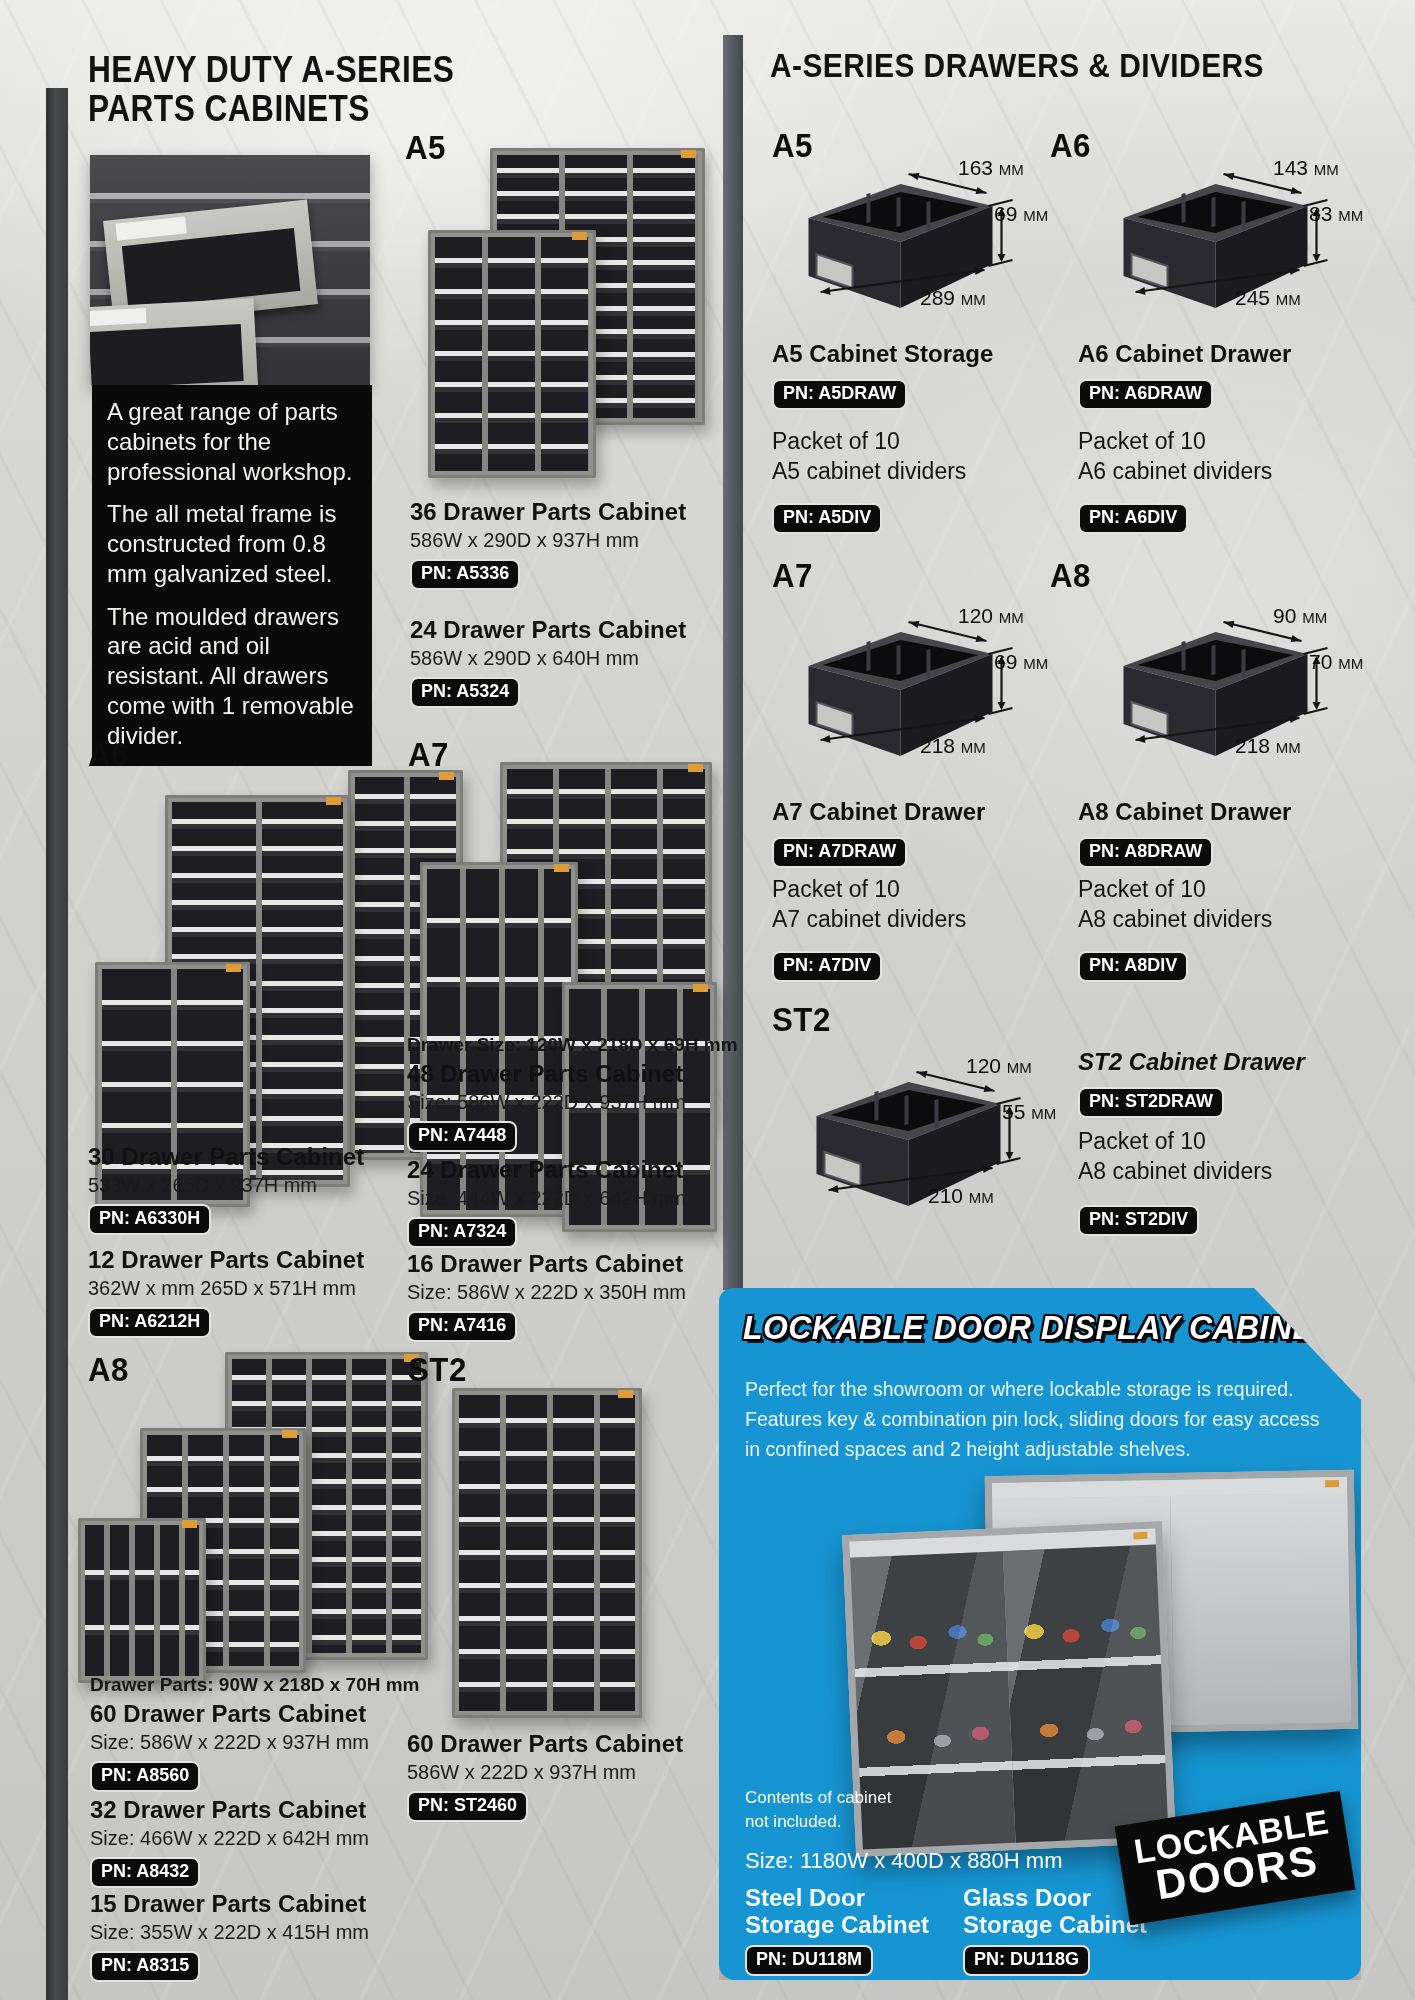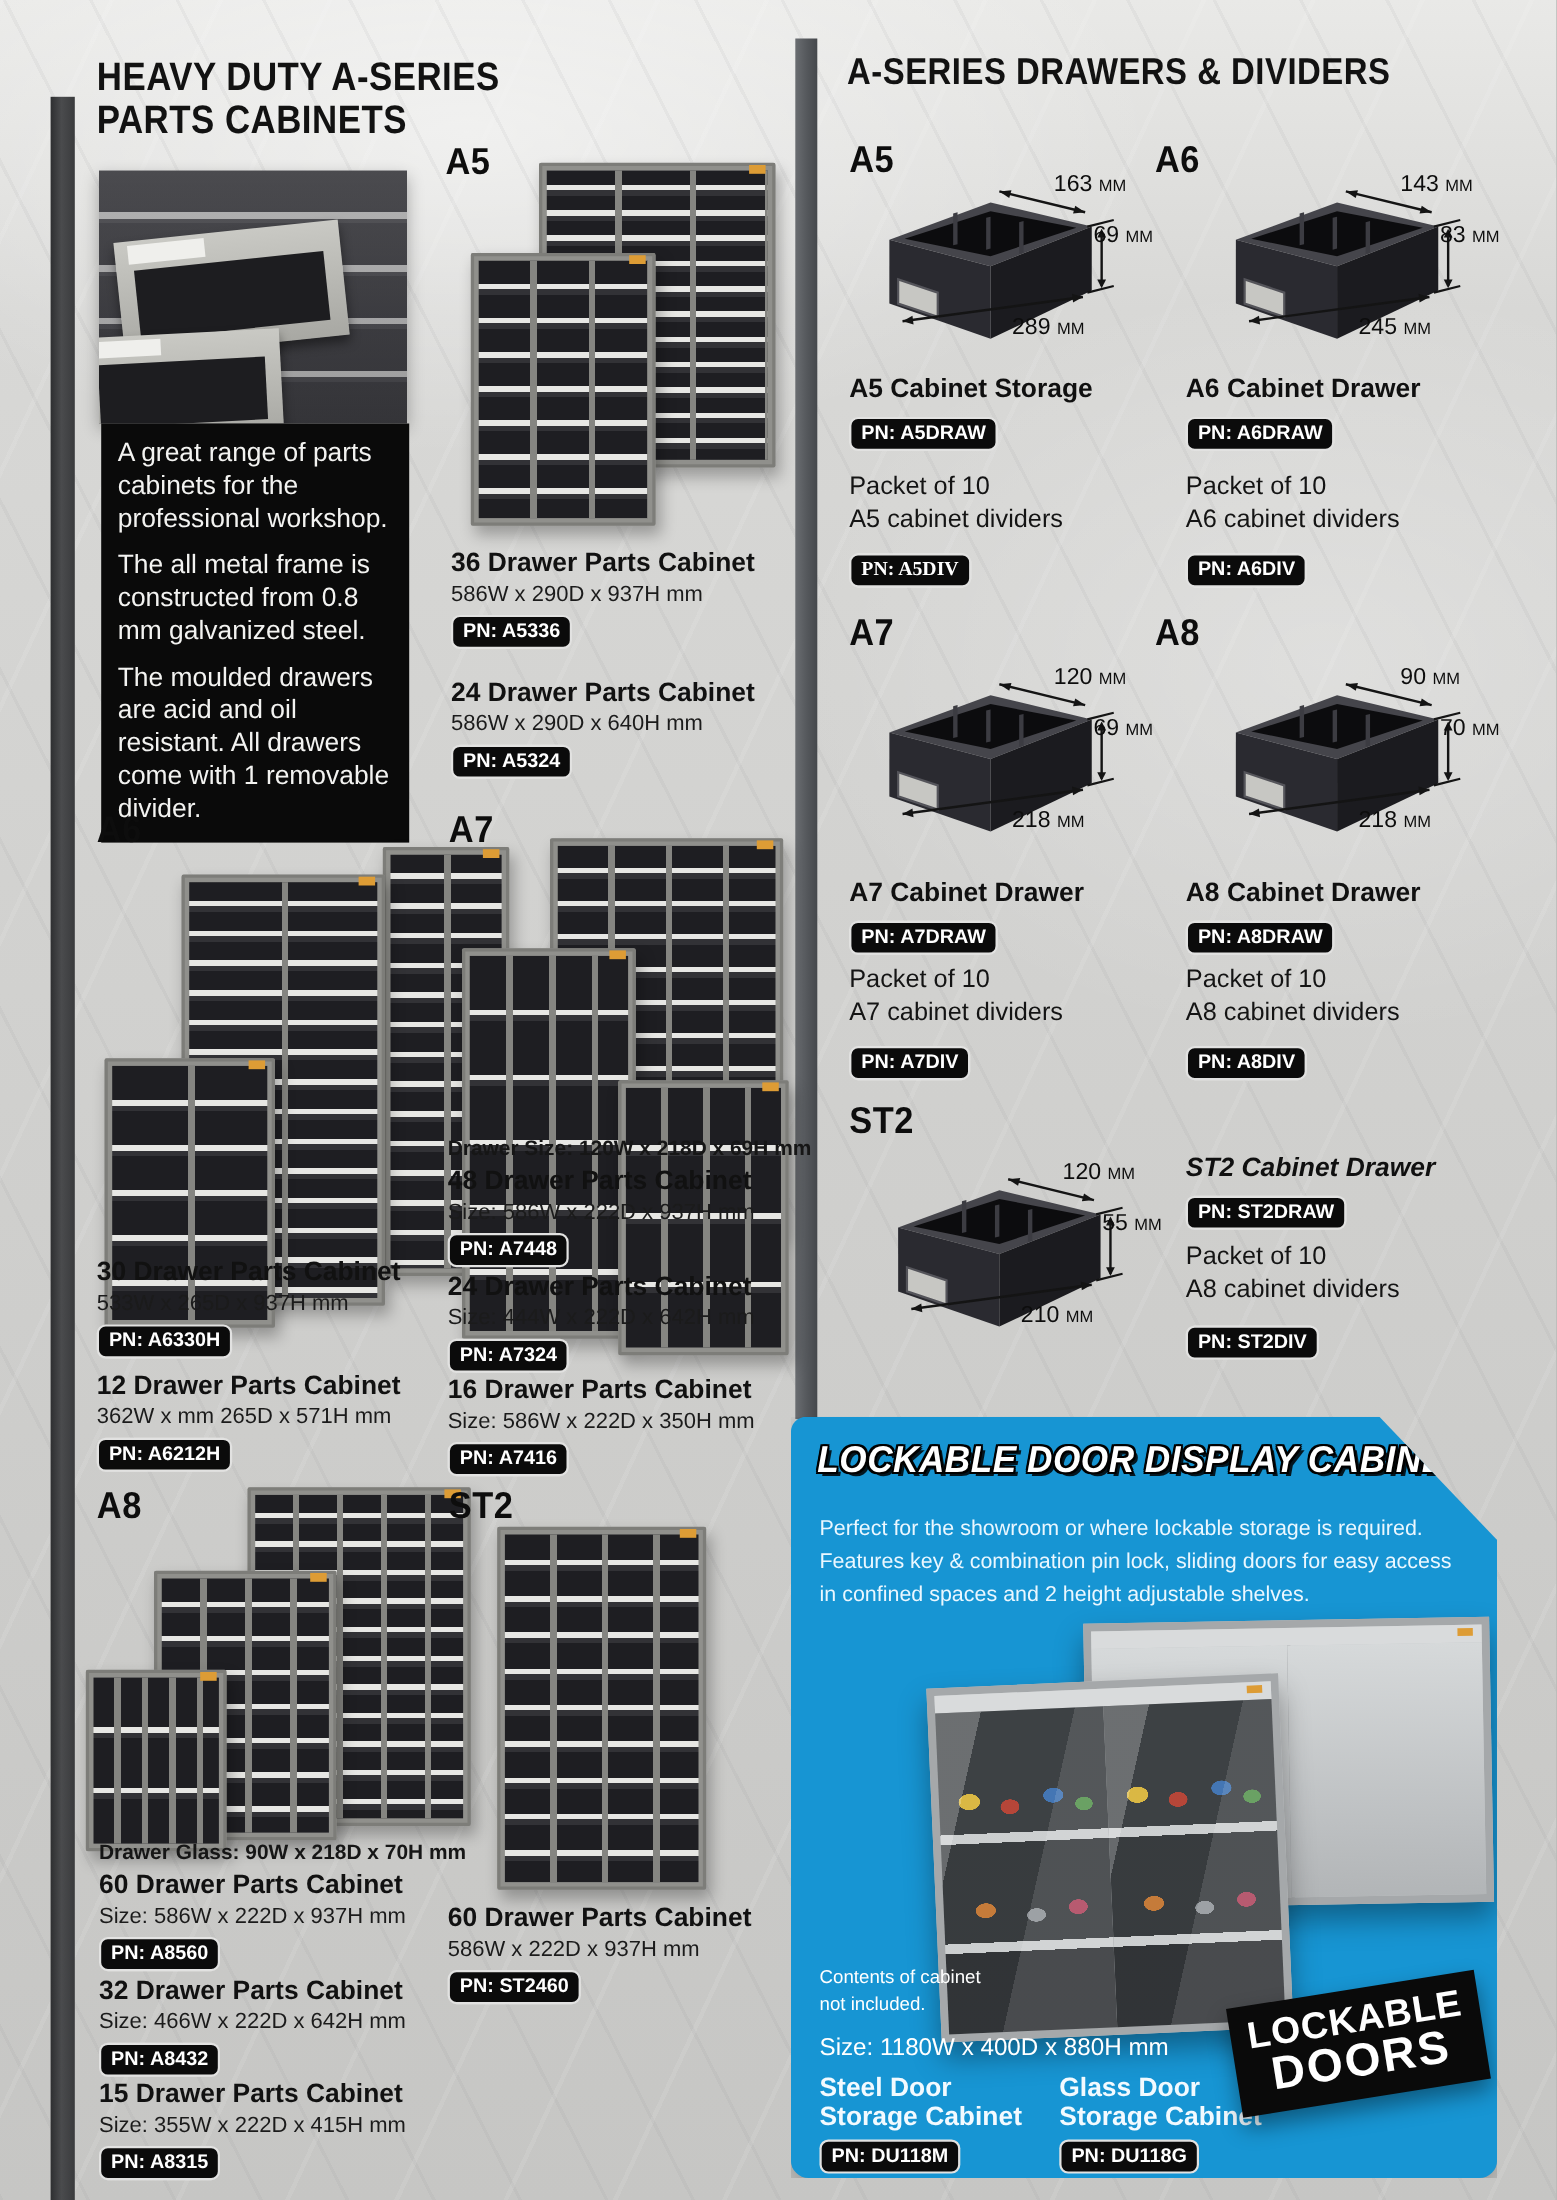--- a/index.html
+++ b/index.html
@@ -212,21 +212,21 @@
     <div class="prod-name">16 Drawer Parts Cabinet</div>
     <div class="prod-size">Size: 586W x 222D x 350H mm</div>
     <span class="pn-badge">PN: A7416</span>
   </div>
 
   <div class="abs sec-label" style="left:88px;top:1350px;">A8</div>
   <div class="cab" style="left:225px;top:1352px;width:203px;height:308px;--cw:40px;--rh:26px;"></div>
   <div class="cab" style="left:140px;top:1428px;width:166px;height:245px;--cw:41px;--rh:31px;"></div>
   <div class="cab" style="left:78px;top:1518px;width:128px;height:165px;--cw:25px;--rh:55px;"></div>
 
-  <div class="abs note-line" style="left:90px;top:1674px;">Drawer Glass: 90W x 218D x 70H mm</div>
+  <div class="abs note-line" style="left:90px;top:1674px;">Drawer Parts: 90W x 218D x 70H mm</div>
   <div class="abs" style="left:90px;top:1700px;">
     <div class="prod-name">60 Drawer Parts Cabinet</div>
     <div class="prod-size">Size: 586W x 222D x 937H mm</div>
     <span class="pn-badge">PN: A8560</span>
   </div>
   <div class="abs" style="left:90px;top:1796px;">
     <div class="prod-name">32 Drawer Parts Cabinet</div>
     <div class="prod-size">Size: 466W x 222D x 642H mm</div>
     <span class="pn-badge">PN: A8432</span>
   </div>
@@ -263,21 +263,21 @@
       </svg>
     <span class="dim dim-w">143 mm</span>
     <span class="dim dim-h">83 mm</span>
     <span class="dim dim-l">245 mm</span>
   </div>
 
   <div class="abs rc-product" style="left:772px;top:340px;">A5 Cabinet Storage</div>
   <span class="pn-badge abs" style="left:772px;top:372px;">PN: A5DRAW</span>
   <div class="abs rc-packet" style="left:772px;top:428px;">Packet of 10</div>
   <div class="abs rc-packet" style="left:772px;top:458px;">A5 cabinet dividers</div>
-  <span class="pn-badge abs" style="left:772px;top:496px;font-family:Liberation Serif, serif;">PN: A5DIV</span>
+  <span class="pn-badge abs" style="left:772px;top:496px;">PN: A5DIV</span>
 
   <div class="abs rc-product" style="left:1078px;top:340px;">A6 Cabinet Drawer</div>
   <span class="pn-badge abs" style="left:1078px;top:372px;">PN: A6DRAW</span>
   <div class="abs rc-packet" style="left:1078px;top:428px;">Packet of 10</div>
   <div class="abs rc-packet" style="left:1078px;top:458px;">A6 cabinet dividers</div>
   <span class="pn-badge abs" style="left:1078px;top:496px;">PN: A6DIV</span>
 
   <div class="abs sec-label" style="left:772px;top:556px;">A7</div>
   <div class="abs sec-label" style="left:1050px;top:556px;">A8</div>
 

